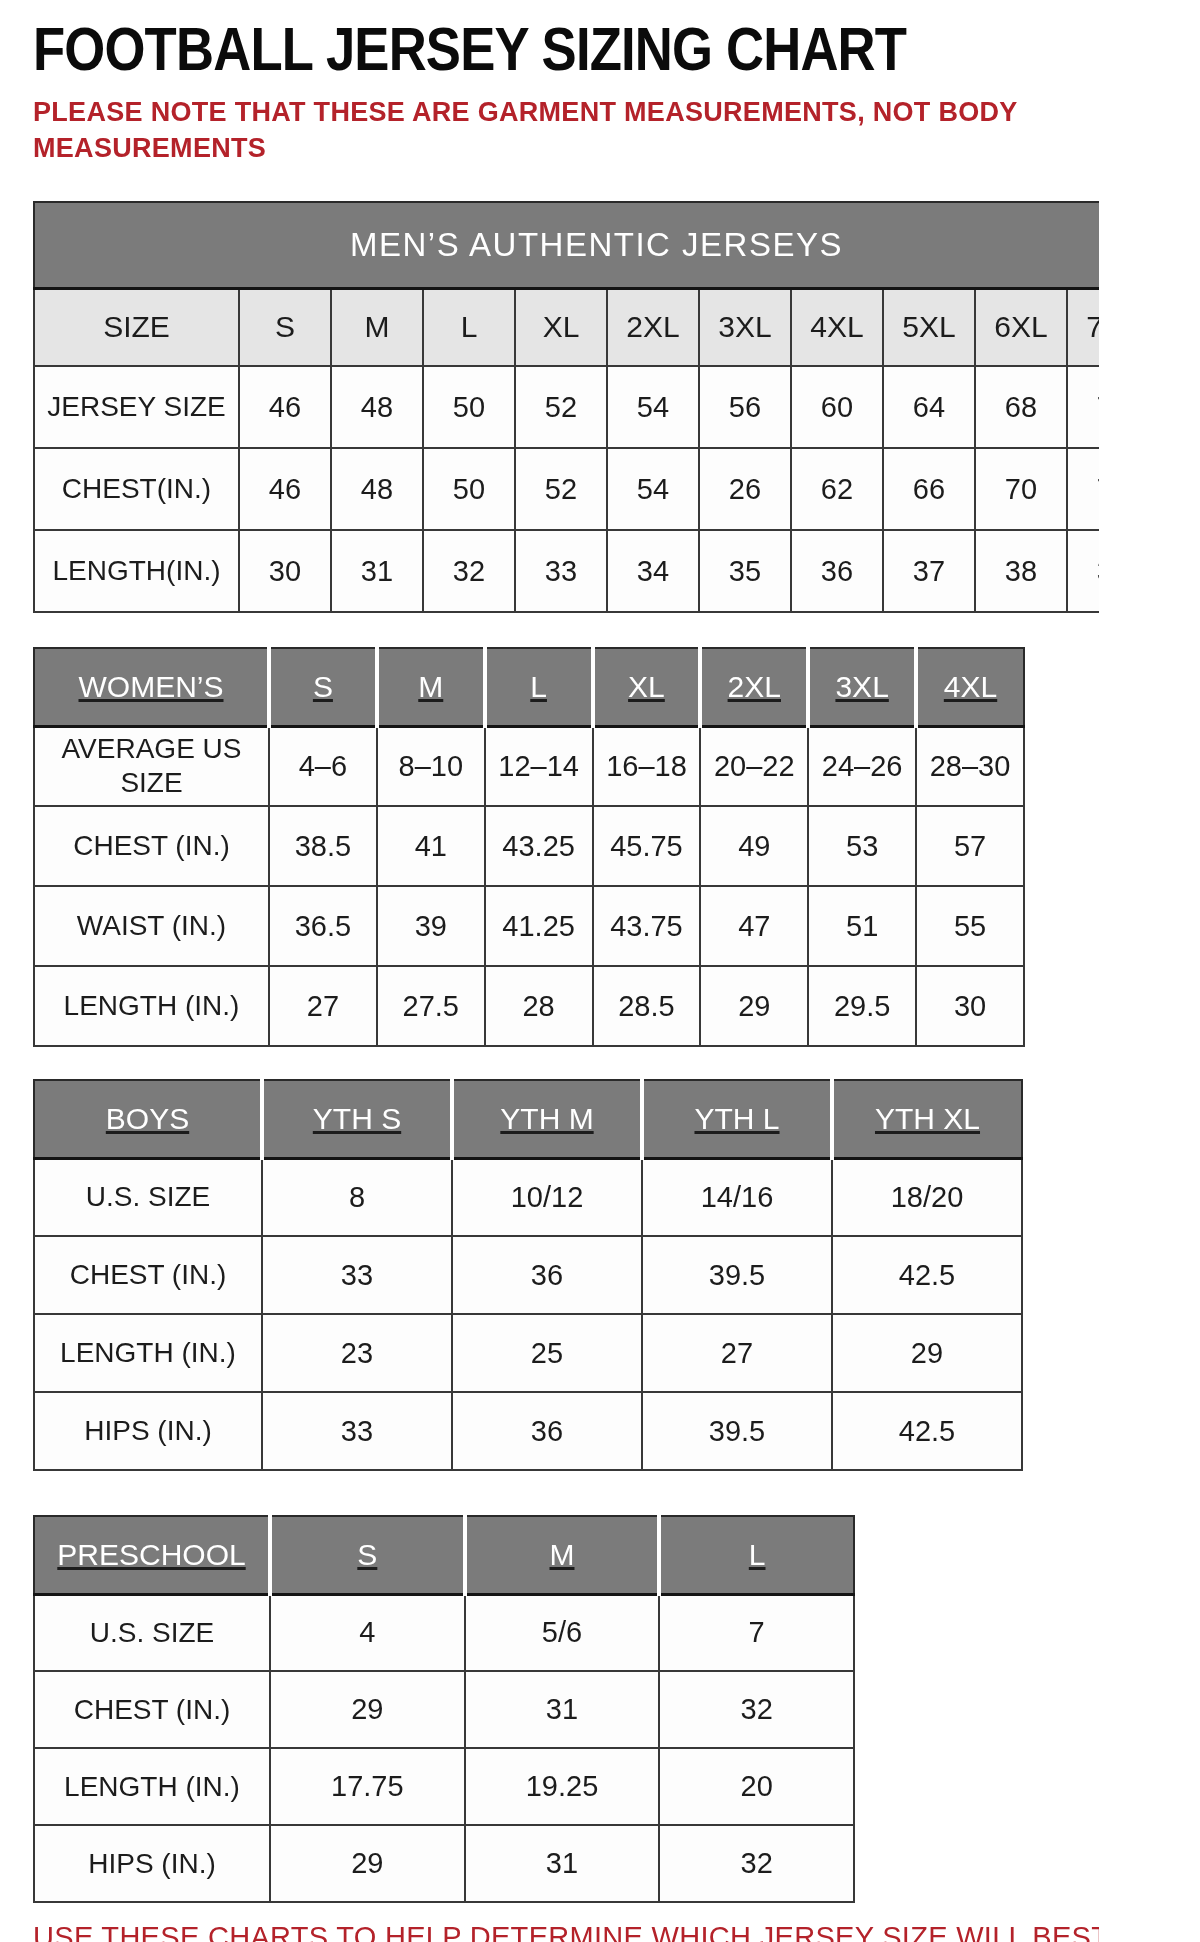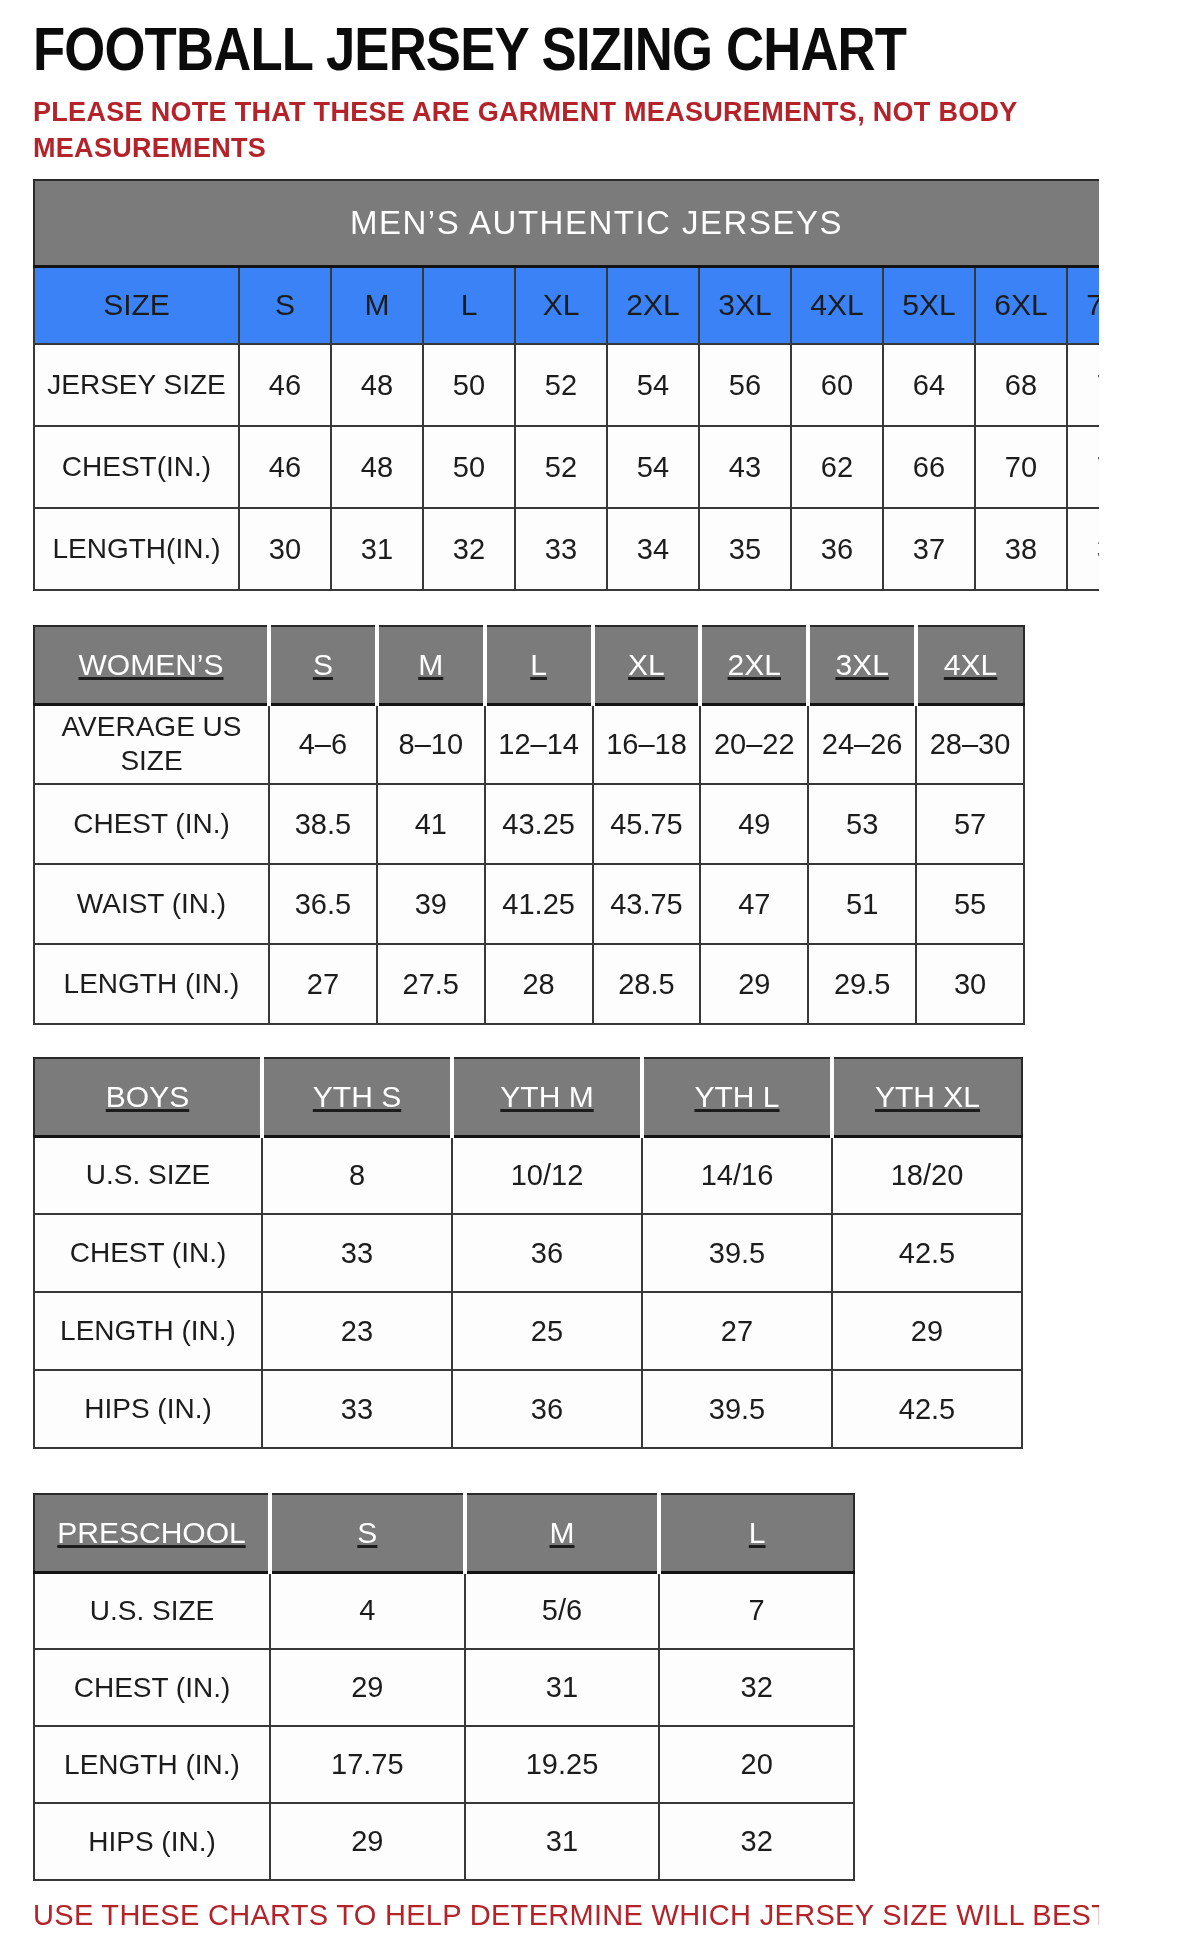--- a/index.html
+++ b/index.html
@@ -36,21 +36,21 @@
     line-height: 36px;
     letter-spacing: 0.3px;
     font-weight: 700;
     color: var(--accent-red, #b4222a);
   }
   table.tbl {
     border-collapse: collapse;
     table-layout: fixed;
     background: #fdfdfd;
   }
-  table.mens      { width: 1127px; margin-top: 13px; padding-left: 6px; }
+  table.mens      { width: 1127px; margin-top: 35px; padding-left: 6px; }
   table.womens    { width: 992px;  margin-top: 34px; }
   table.boys      { width: 990px;  margin-top: 32px; }
   table.preschool { width: 822px;  margin-top: 44px; border-radius: 19px; }
 
   th, td {
     text-align: center;
     vertical-align: middle;
     font-weight: 400;
     padding: 0 4px;
     box-sizing: border-box;
@@ -61,21 +61,21 @@
     background: var(--header-gray, #7b7b7b);
     color: #ffffff;
     font-size: 33px;
     letter-spacing: 1.5px;
     border: 2px solid #2a2a2a;
     border-bottom: 3px solid #141414;
   }
   
   tr.plain-head { height: 78px; }
   th.plain-h {
-    background: #3b82f6;
+    background: #e5e5e5;
     color: #1c1c1c;
     font-size: 30px;
     border: 2px solid #383838;
   }
   
   tr.gray-head { height: 78px; text-decoration: underline; }
   th.gray-h {
     background: var(--header-gray, #7b7b7b);
     color: #ffffff;
     font-size: 30px;
@@ -163,21 +163,21 @@
           <td class="data-cell">68</td>
           <td class="data-cell">72</td>
         </tr>
         <tr>
           <th class="row-label">CHEST(IN.)</th>
           <td class="data-cell">46</td>
           <td class="data-cell">48</td>
           <td class="data-cell">50</td>
           <td class="data-cell">52</td>
           <td class="data-cell">54</td>
-          <td class="data-cell">43</td>
+          <td class="data-cell">26</td>
           <td class="data-cell">62</td>
           <td class="data-cell">66</td>
           <td class="data-cell">70</td>
           <td class="data-cell">76</td>
         </tr>
         <tr>
           <th class="row-label">LENGTH(IN.)</th>
           <td class="data-cell">30</td>
           <td class="data-cell">31</td>
           <td class="data-cell">32</td>

